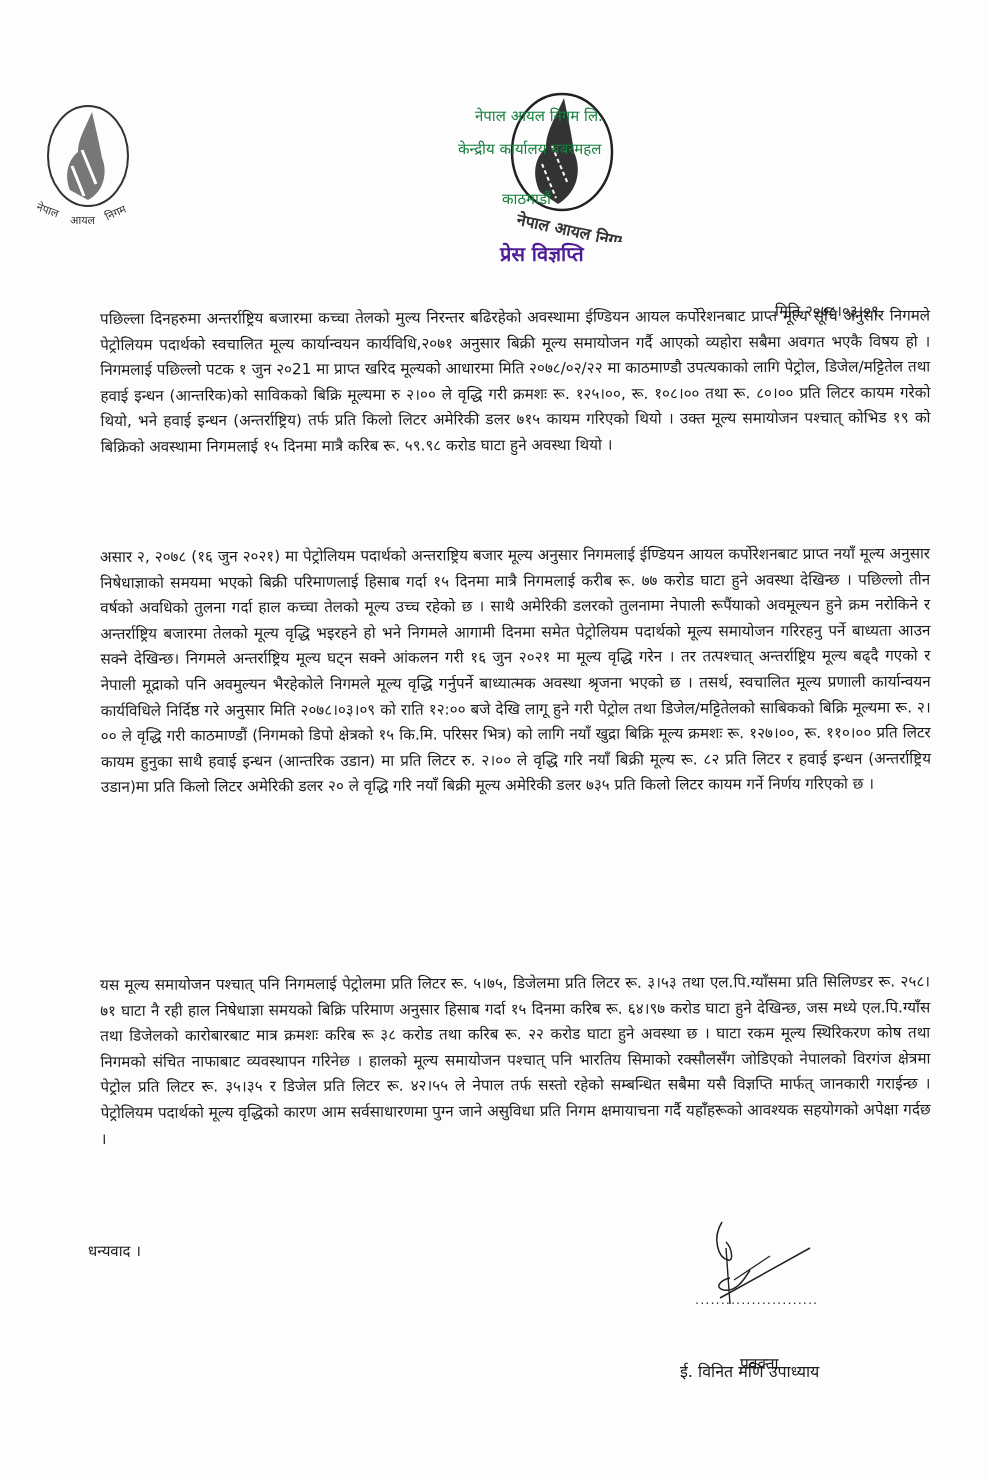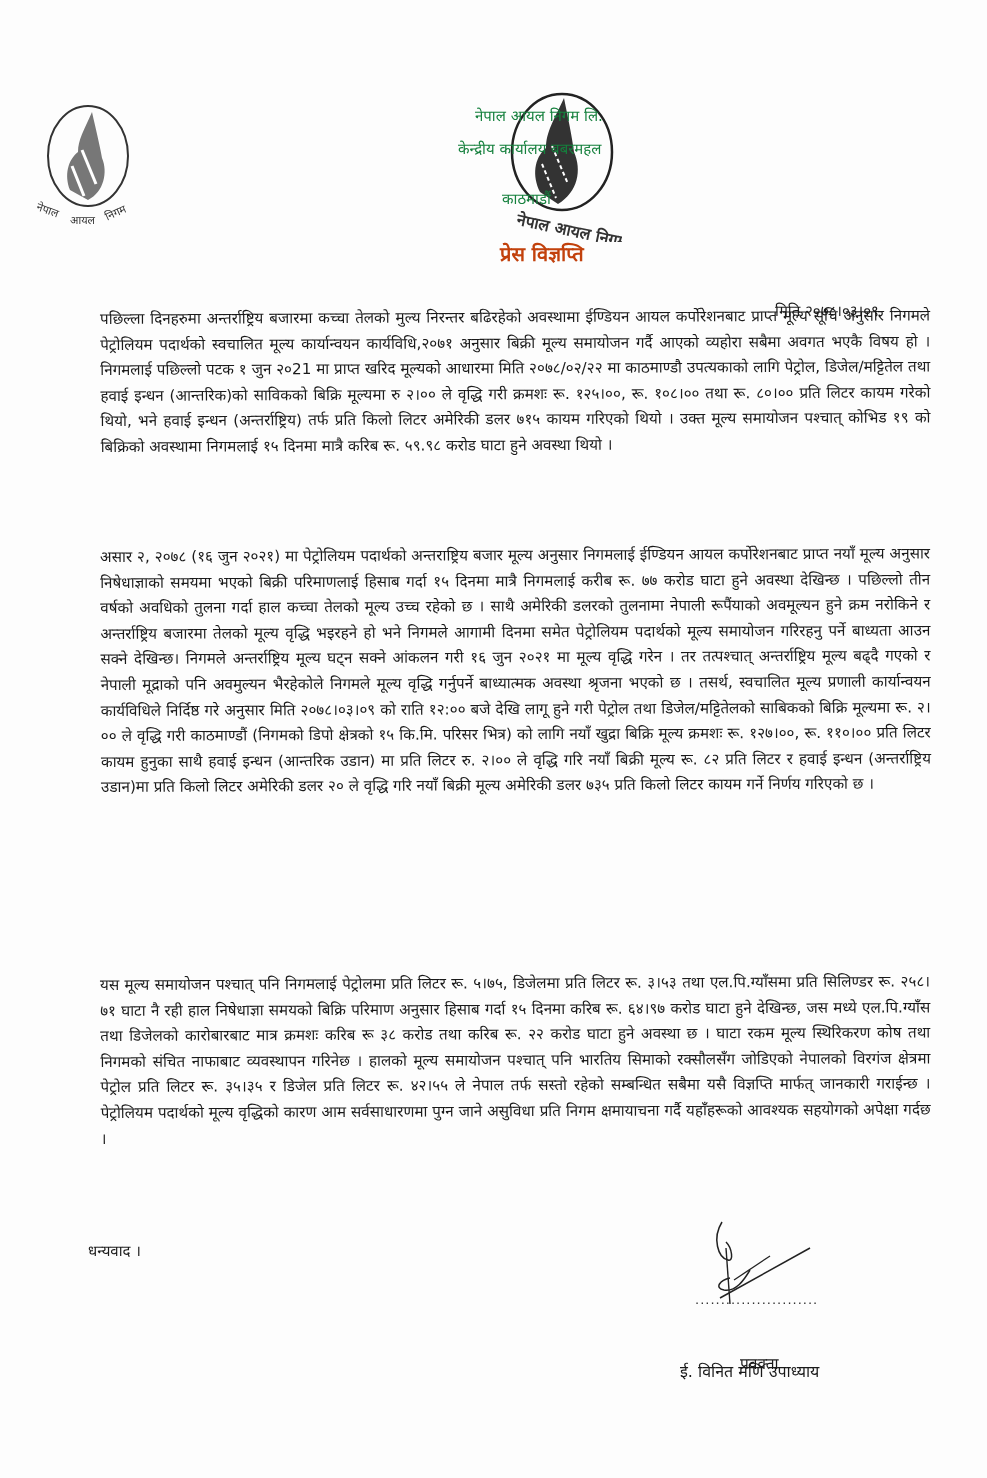--- a/index.html
+++ b/index.html
@@ -46,21 +46,21 @@
     }
     .hl-1 { left: 35px; top: 15px; }
     .hl-2 { left: 18px; top: 48px; }
     .hl-3 { left: 62px; top: 82px; margin-top: 16px; }
     .press-title {
       position: absolute;
       left: 60px;
       top: 150px;
       font-size: 20px;
       font-weight: bold;
-      color: #c2410c;
+      color: #4c1d95;
       z-index: 2;
     }
     .stamp {
       position: absolute;
       left: 62px;
       top: 2px;
       width: 120px;
       height: 150px;
       z-index: 1;
     }

